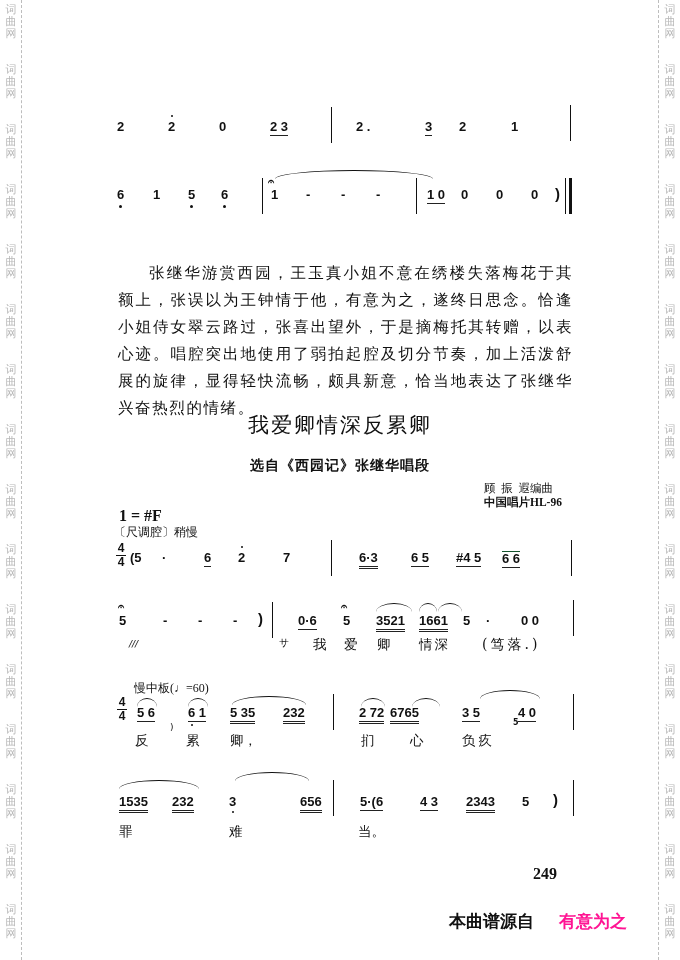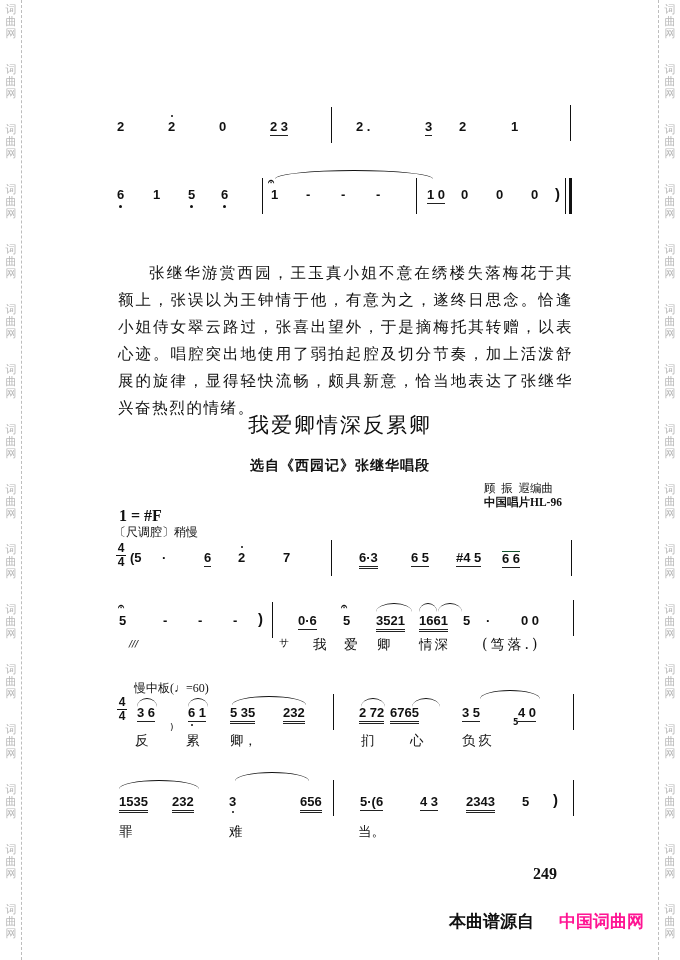--- a/index.html
+++ b/index.html
@@ -283,21 +283,21 @@
 <span class="lyric" style="left:344px;top:637px;">爱</span>
 <span class="lyric" style="left:377px;top:637px;">卿</span>
 <span class="lyric" style="left:419px;top:637px;letter-spacing:2px;">情深</span>
 <span class="lyric" style="left:482px;top:637px;font-size:14px;letter-spacing:3px;">(笃落.)</span>
 
 <div class="small" style="left:134px;top:682px;">慢中板(♩=60)</div>
 <div class="timesig" style="left:117px;top:697px;">
   <span>4</span><span class="line"></span><span>4</span>
 </div>
 <div class="slur" style="left:137px;top:698px;width:20px;"></div>
-<span class="note ul1" style="left:137px;top:706px;">3 6</span>
+<span class="note ul1" style="left:137px;top:706px;">5 6</span>
 <span class="abs" style="left:170px;top:701px;font-size:9px;">)</span>
 <div class="slur" style="left:188px;top:698px;width:20px;"></div>
 <span class="note ul1" style="left:188px;top:706px;">6 1</span>
 <span class="dot" style="left:191px;top:724px;width:2px;height:2px;"></span>
 <div class="slur" style="left:232px;top:696px;width:74px;"></div>
 <span class="note ul2" style="left:230px;top:706px;">5 35</span>
 <span class="note ul2" style="left:283px;top:706px;">232</span>
 <div class="bar" style="left:333px;top:694px;height:36px;"></div>
 <div class="slur" style="left:361px;top:698px;width:24px;"></div>
 <span class="note ul2" style="left:359px;top:706px;">2 72</span>
@@ -328,13 +328,13 @@
 <span class="note ul2" style="left:466px;top:795px;">2343</span>
 <span class="note" style="left:522px;top:795px;">5</span>
 <span class="note" style="left:553px;top:793px;font-size:15px;">)</span>
 <div class="bar" style="left:573px;top:780px;height:36px;"></div>
 <span class="lyric" style="left:119px;top:824px;">罪</span>
 <span class="lyric" style="left:229px;top:824px;">难</span>
 <span class="lyric" style="left:358px;top:824px;">当。</span>
 
 <div class="abs" style="left:533px;top:844px;font-family:'Liberation Serif',serif;font-weight:bold;font-size:16px;">249</div>
 <div class="footer-src" style="left:449px;top:910px;">本曲谱源自</div>
-<div class="footer-src" style="left:559px;top:910px;color:#ff1493;">中国词曲网</div>
+<div class="footer-src" style="left:559px;top:910px;color:#ff1493;">有意为之</div>
 
 </body></html>

